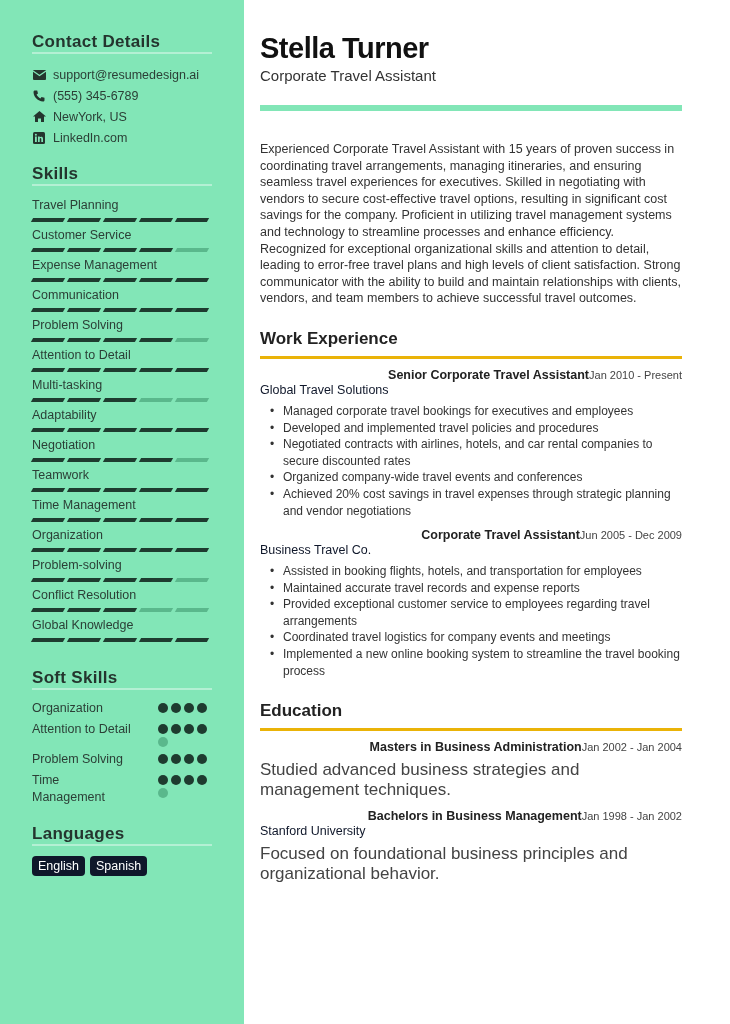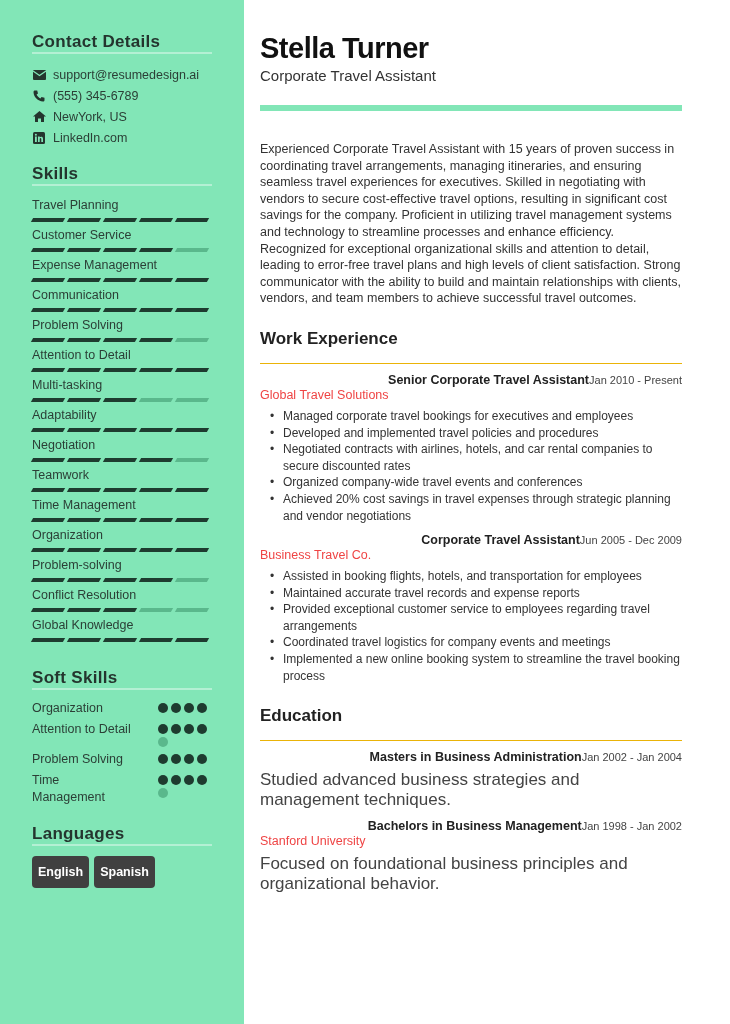--- a/index.html
+++ b/index.html
@@ -16,31 +16,31 @@
   .seg { width: 32px; height: 4px; background: #1e3b2f; transform: skewX(-30deg); }
   .seg.off { background: #5ab88c; }
   .soft { margin-top: 22px; }
   .soft-row { display: flex; justify-content: space-between; align-items: flex-start; width: 180px; margin-bottom: 4px; }
   .soft-name { font-size: 12.5px; color: #2b3f36; line-height: 17px; width: 100px; }
   .dots { display: flex; flex-wrap: wrap; gap: 3px; width: 54px; margin-top: 3px; }
   .dot { width: 10px; height: 10px; border-radius: 50%; background: #1e3b2f; }
   .dot.off { background: #5ab88c; }
   .langs { margin-top: 18px; }
   .lang-wrap { display: flex; gap: 5px; }
-  .lang { background: #404040; color: #fff; font-size: 12.5px; font-weight: bold; padding: 9px 6px; border-radius: 4px; }
+  .lang { background: #0f172a; color: #fff; font-size: 12.5px; font-weight: normal; padding: 3px 6px; border-radius: 4px; }
   .main { position: absolute; left: 260px; top: 30px; width: 422px; }
   .name { font-size: 29px; font-weight: bold; color: #111; letter-spacing: -0.5px; line-height: 36px; }
   .title { font-size: 15px; color: #333; margin-top: 1px; }
   .accent-bar { height: 6px; background: #82e6b7; margin-top: 21px; }
   .summary { font-size: 12.5px; line-height: 16.6px; color: #333; margin-top: 30px; }
-  .main-h { font-size: 17px; font-weight: bold; color: #222; padding-bottom: 14px; border-bottom: 1px solid #eab308; margin-top: 22px; margin-bottom: 9px; }
+  .main-h { font-size: 17px; font-weight: bold; color: #222; padding-bottom: 7px; border-bottom: 3px solid #eab308; margin-top: 22px; margin-bottom: 9px; }
   .entry-head { display: flex; justify-content: flex-end; align-items: baseline; }
   .entry-title { font-size: 12.5px; font-weight: bold; color: #222; }
   .entry-date { font-size: 11px; color: #444; }
-  .entry-org { font-size: 12.5px; color: #ef4444; margin-top: 1px; }
+  .entry-org { font-size: 12.5px; color: #0f172a; margin-top: 1px; }
   .bullets { list-style: none; margin-top: 6px; margin-left: 10px; }
   .bullets li { font-size: 12px; line-height: 16.6px; color: #333; position: relative; padding-left: 13px; }
   .bullets li::before { content: "•"; position: absolute; left: 0; top: 0; }
   .entry { margin-bottom: 9px; }
   .edu-desc { font-size: 17px; color: #444; margin-top: 6px; }
 </style>
 </head>
 <body>
 
 <aside class="sidebar">

